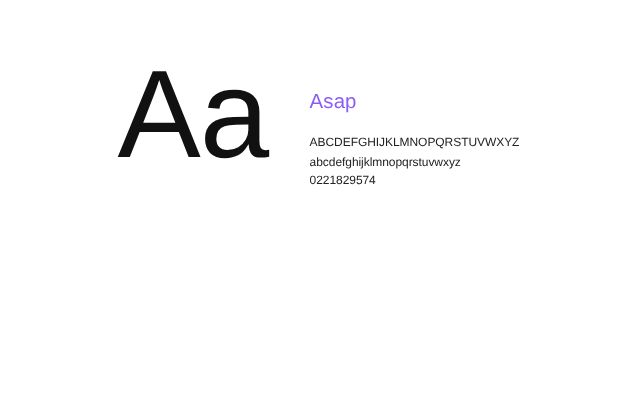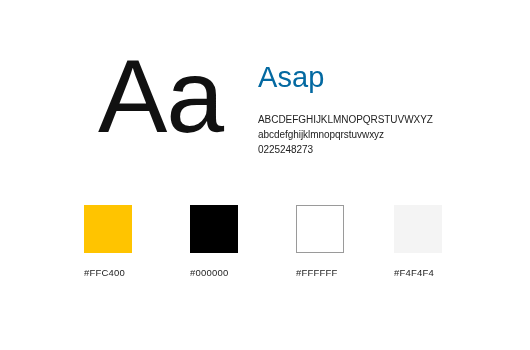--- a/index.html
+++ b/index.html
@@ -45,26 +45,26 @@
 
   .font-info {
     position: absolute;
     left: 258px;
     top: 16px;
     width: 250px;
   }
 
   .font-name {
     font-family: "Liberation Sans", sans-serif;
-    font-size: 29px;
+    font-size: 17px;
     font-weight: 400;
-    color: #0369a1;
+    color: #8b5cf6;
     line-height: 1.2;
     letter-spacing: 0.1px;
-    margin: 0 0 17px 0;
+    margin: 15px 0 17px 0;
   }
 
   .charset {
     font-family: "Liberation Sans", sans-serif;
     font-size: 10px;
     line-height: 1.52;
     color: #222222;
     letter-spacing: -0.05px;
     white-space: nowrap;
   }
@@ -119,40 +119,17 @@
 
     <div class="aa-specimen">Aa</div>
 
     <div class="font-info">
       <div class="font-name">Asap</div>
 
       <div class="charset">ABCDEFGHIJKLMNOPQRSTUVWXYZ</div>
 
       <div class="charset">abcdefghijklmnopqrstuvwxyz</div>
 
-      <div class="charset">0225248273</div>
+      <div class="charset">0221829574</div>
     </div>
   </section>
 
-  <section class="palette">
-
-    <div class="swatch-cell c0">
-      <div class="swatch-chip" style="background-color: rgb(255, 196, 0);"></div>
-      <div class="swatch-label">#FFC400</div>
-    </div>
-
-    <div class="swatch-cell c1">
-      <div class="swatch-chip" style="background-color: rgb(0, 0, 0);"></div>
-      <div class="swatch-label">#000000</div>
-    </div>
-
-    <div class="swatch-cell c2">
-      <div class="swatch-chip bordered" style="background-color: rgb(255, 255, 255);"></div>
-      <div class="swatch-label">#FFFFFF</div>
-    </div>
-
-    <div class="swatch-cell c3">
-      <div class="swatch-chip" style="background-color: rgb(244, 244, 244);"></div>
-      <div class="swatch-label">#F4F4F4</div>
-    </div>
-
-  </section>
 </div>
 
 </body></html>

